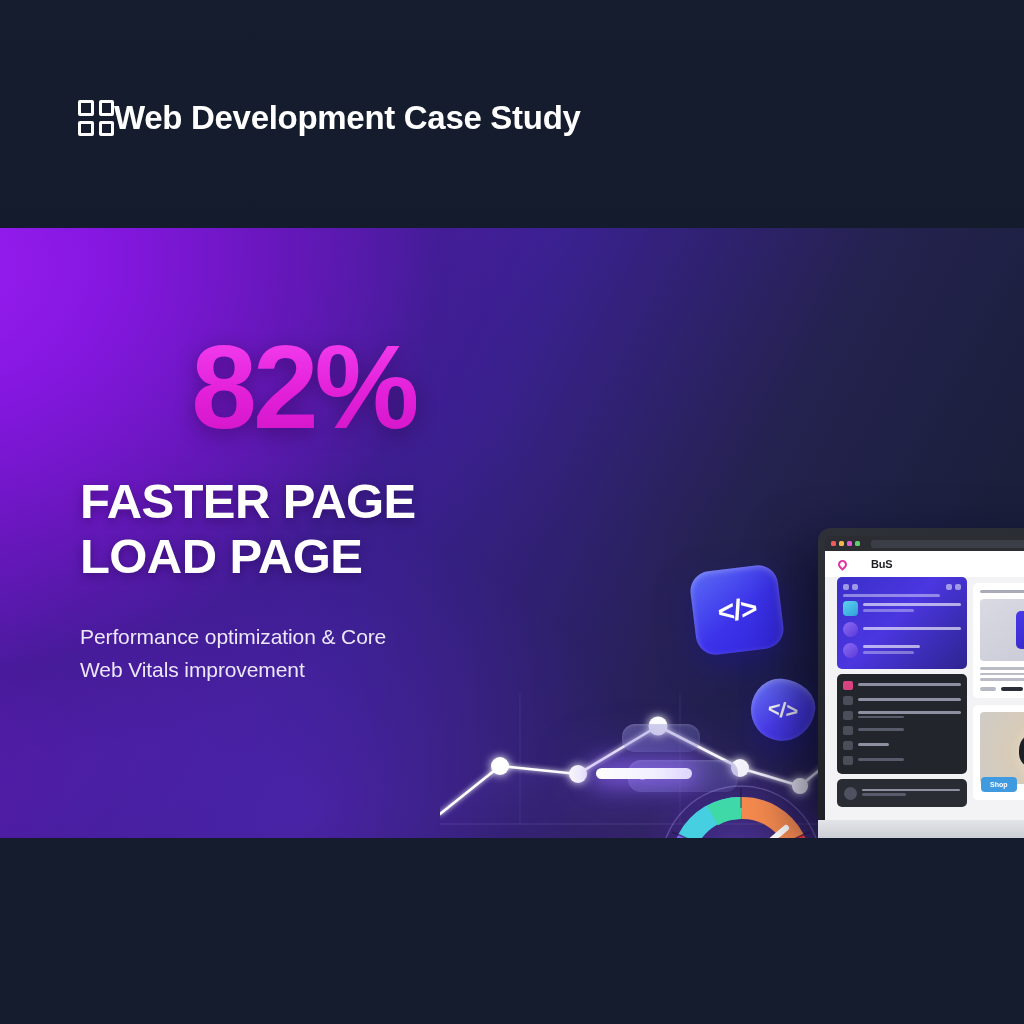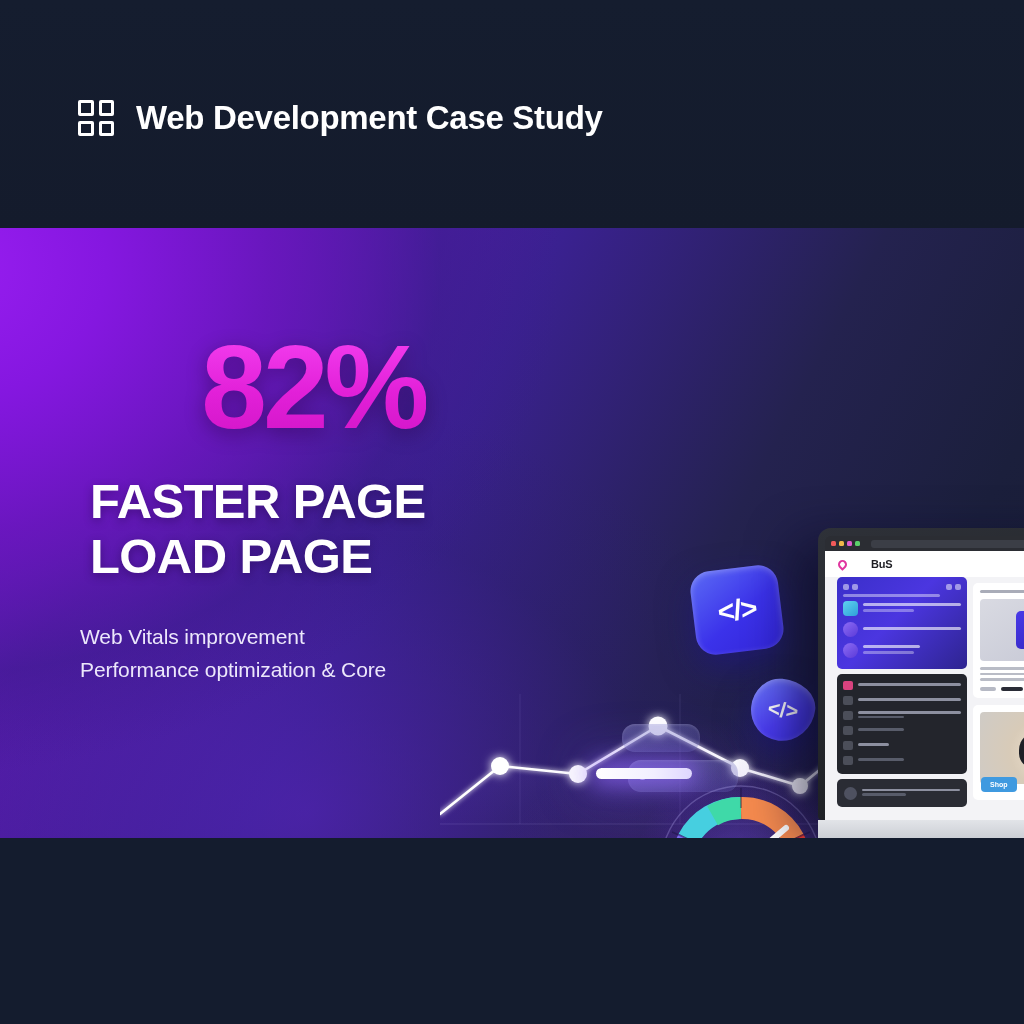--- a/index.html
+++ b/index.html
@@ -11,21 +11,21 @@
     -webkit-font-smoothing:antialiased;
   }
   .page { position:relative; width:1024px; height:1024px; background:#141c2e; }
 
   
   .header {
     position:absolute; left:0; top:0; width:1024px; height:228px;
     background:linear-gradient(180deg,#151d2f 0%, #141b2c 100%);
     display:flex; align-items:center; padding-left:78px;
   }
-  .header-inner { display:flex; align-items:center; gap:22px; margin-top:8px; }
+  .header-inner { display:flex; align-items:center; margin-top:8px; }
   .grid-icon { width:36px; height:36px; display:grid;
     grid-template-columns:1fr 1fr; grid-template-rows:1fr 1fr; gap:5px; }
   .grid-icon i { display:block; border:3px solid #ffffff; border-radius:2px; background:transparent; }
   .header-title {
     font-size:33px; font-weight:bold; color:#ffffff; letter-spacing:-0.3px;
     white-space:nowrap;
   }
 
   
   .banner {
@@ -52,21 +52,20 @@
     -webkit-text-fill-color:transparent;
     letter-spacing:-4px;
     filter:drop-shadow(0 5px 10px rgba(40,0,60,0.45));
     text-align:right;
   }
   .headline {
     margin-top:32px;
     font-size:49px; font-weight:bold; line-height:1.14; color:#ffffff;
     letter-spacing:-0.6px;
     text-shadow:0 3px 10px rgba(25,0,55,0.4);
-    margin-left:10px;
   }
   .headline span { display:block; }
   .subcopy {
     margin-top:36px;
     font-size:21px; line-height:1.56; color:#ece7fb; font-weight:400;
     letter-spacing:-0.1px;
   }
   .subcopy span { display:block; }
 
   
@@ -232,22 +231,22 @@
 
   <div class="banner">
 
     <div class="copy">
       <div class="big-stat">82%</div>
       <div class="headline">
         <span>FASTER PAGE</span>
         <span>LOAD PAGE</span>
       </div>
       <div class="subcopy">
+        <span>Performance optimization &amp; Core</span>
         <span>Web Vitals improvement</span>
-        <span>Performance optimization &amp; Core</span>
       </div>
     </div>
 
     <div class="chart-wrap">
       <svg viewBox="0 0 600 160" preserveAspectRatio="none">
         <defs>
           <linearGradient id="areaFill" x1="0" y1="0" x2="0" y2="1">
             <stop offset="0%" stop-color="rgba(160,130,255,0.22)"></stop>
             <stop offset="100%" stop-color="rgba(90,60,190,0.02)"></stop>
           </linearGradient>

